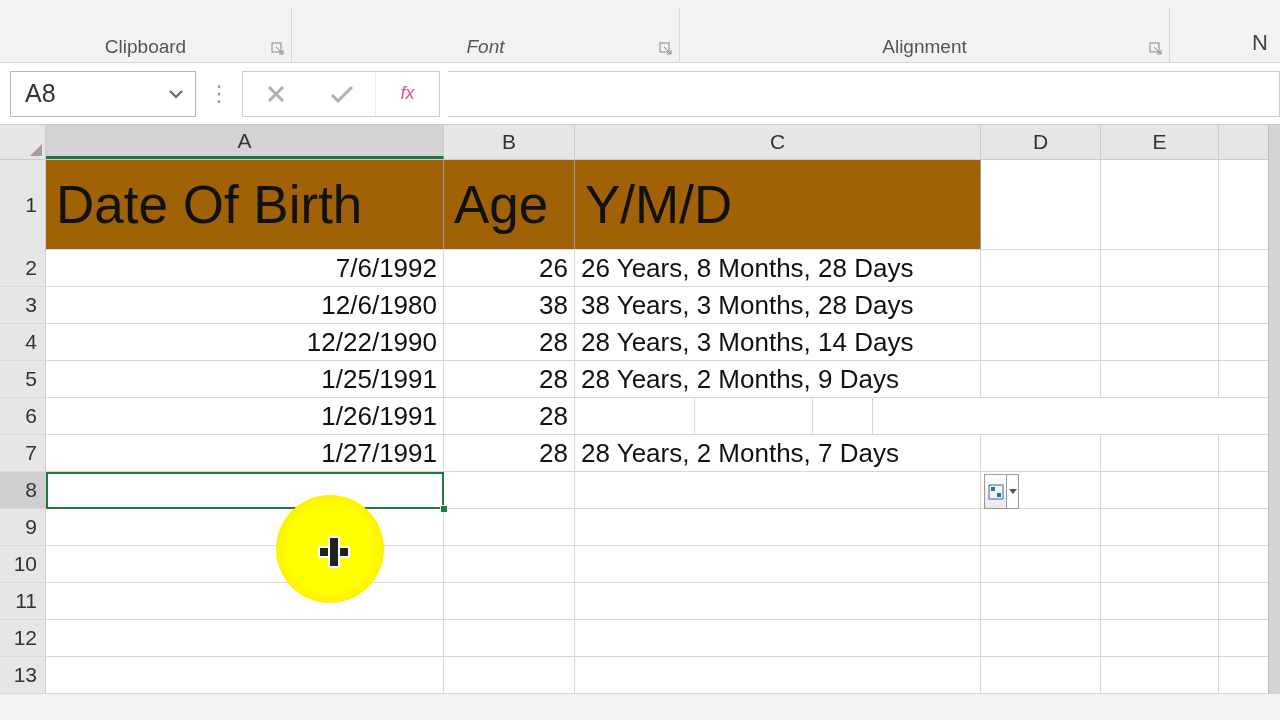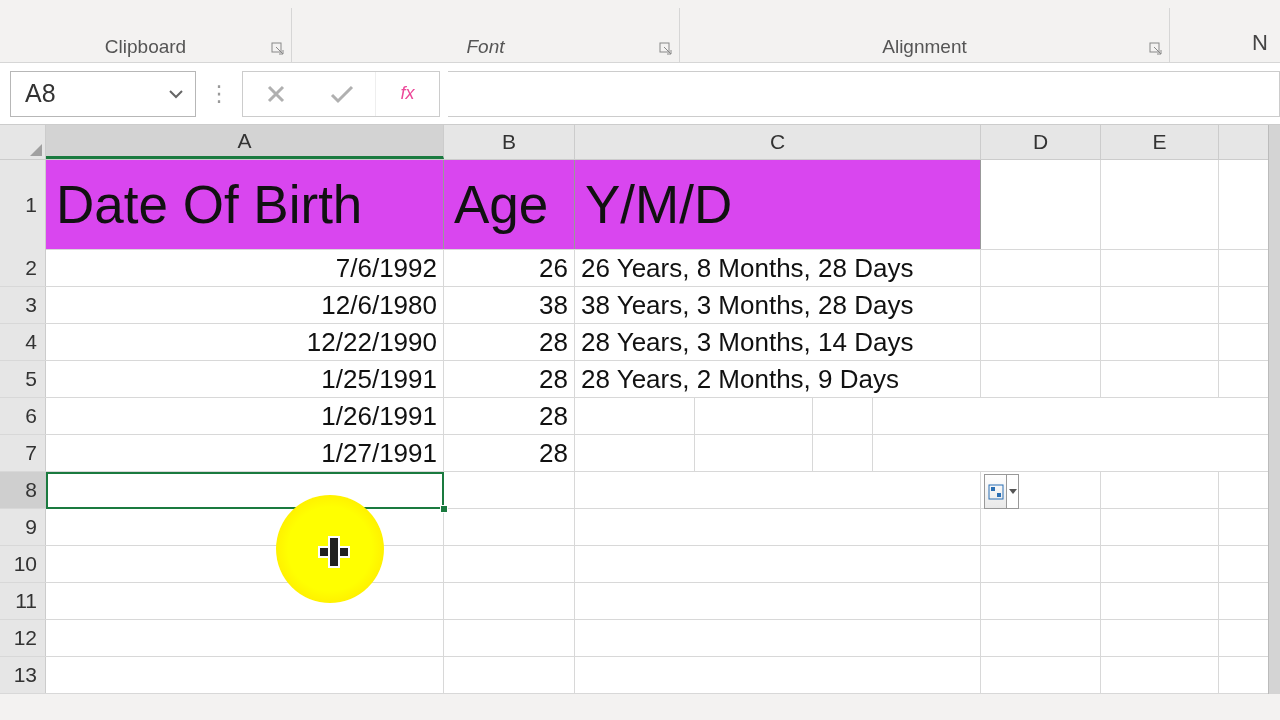--- a/index.html
+++ b/index.html
@@ -200,21 +200,21 @@
   }
   .c-A { width: 398px; justify-content: flex-end; }
   .c-B { width: 131px; justify-content: flex-end; }
   .c-C { width: 406px; justify-content: flex-start; }
   .c-D { width: 120px; }
   .c-E { width: 118px; }
   .c-F { width: 60px; }
 
   .row-1 { height: 90px; }
   .row-1 .cell {
-    background: #d946ef;
+    background: #a16207;
     font-size: 53px;
     color: #111;
     border-right: 1px solid #999;
     justify-content: flex-start;
     padding-left: 10px;
   }
   .row-1 .c-D, .row-1 .c-E, .row-1 .c-F { background:#fff; border-right:1px solid #d8d8d8;}
   .row-1 .row-hdr { height:90px;}
 
   .row-data { height: 37px; }
@@ -409,20 +409,21 @@
       <div class="cell c-A">1/26/1991</div>
       <div class="cell c-B">28</div>
       <div class="cell c-D"></div>
       <div class="cell c-E"></div>
       <div class="cell c-F"></div>
     </div>
     <div class="row row-data">
       <div class="row-hdr">7</div>
       <div class="cell c-A">1/27/1991</div>
       <div class="cell c-B">28</div>
+      <div class="cell c-C">28 Years, 2 Months, 7 Days</div>
       <div class="cell c-D"></div>
       <div class="cell c-E"></div>
       <div class="cell c-F"></div>
     </div>
 
     <div class="row row-data row-8">
       <div class="row-hdr">8</div>
       <div class="cell c-A"></div>
       <div class="cell c-B"></div>
       <div class="cell c-C"></div>

